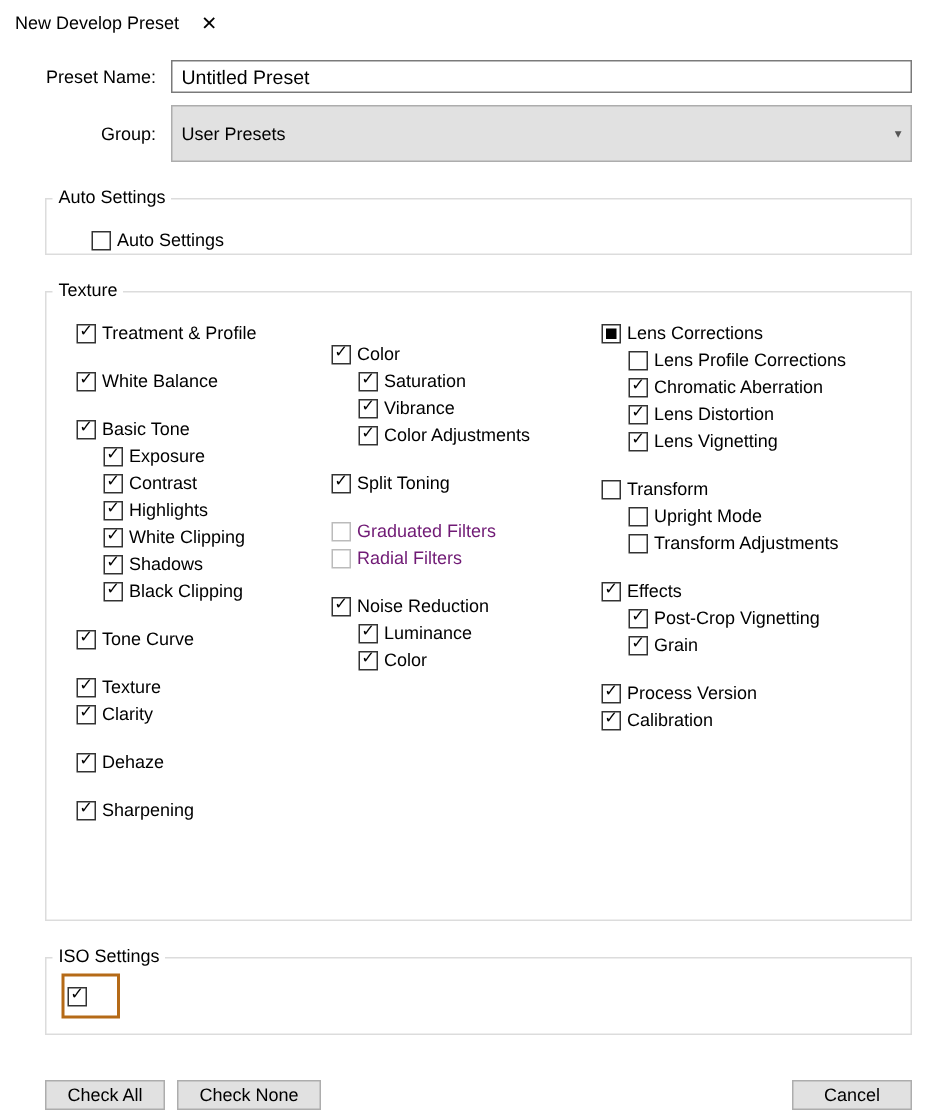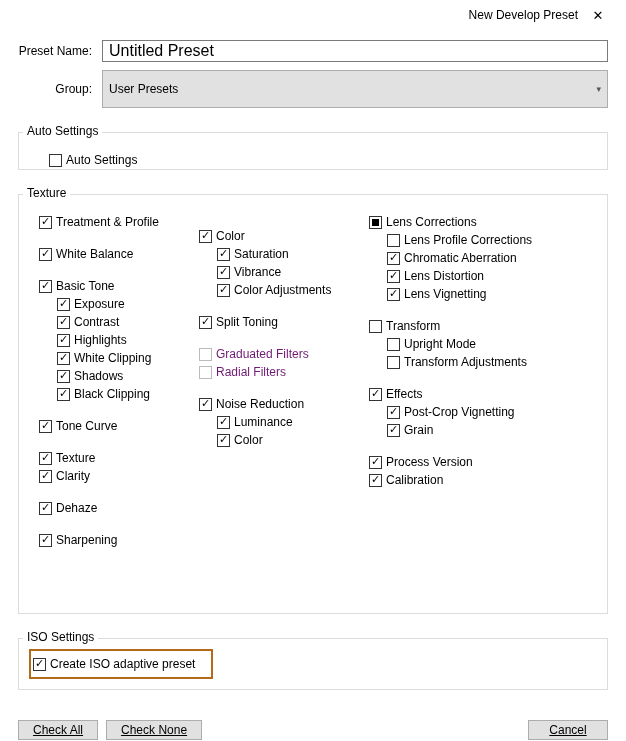--- a/index.html
+++ b/index.html
@@ -8,52 +8,52 @@
     font-family: "Segoe UI", Tahoma, sans-serif;
     font-size: 12px;
     background: #fff;
     width: 626px;
     height: 741px;
     overflow: hidden;
     color: #000;
   }
   .titlebar {
     display: flex;
-    justify-content: flex-end;
+    justify-content: flex-start;
     align-items: center;
     height: 30px;
     padding: 0 8px 0 10px;
   }
   .titlebar .title { font-size: 12px; }
   .close-btn {
     width: 40px;
     height: 28px;
     display: flex;
     align-items: center;
     justify-content: center;
     font-size: 13px;
   }
-  .content { padding: 10px 18px 0 18px; }
+  .content { padding: 10px 18px 0 18px; margin-left: 12px; }
   .form-row {
     display: flex;
     align-items: center;
     margin-bottom: 8px;
   }
   .form-row label.fieldlabel {
     width: 84px;
     text-align: right;
     padding-right: 10px;
   }
   .form-row input[type="text"] {
     flex: 1;
     height: 22px;
     padding: 2px 6px;
     border: 1px solid #7a7a7a;
     font-family: inherit;
-    font-size: 16px;
+    font-size: 13px;
   }
   .form-row .select {
     flex: 1;
     height: 38px;
     border: 1px solid #adadad;
     background: #e1e1e1;
     display: flex;
     align-items: center;
     justify-content: space-between;
     padding: 0 6px;
@@ -90,20 +90,21 @@
     line-height: 1;
     background: #fff;
     flex-shrink: 0;
   }
   .chk.checked::after { content: "✓"; font-size: 11px; line-height: 1; position: relative; top: -1px;}
   .chk.square::after { content: ""; width: 7px; height: 7px; background: #000; display: block; }
   .chk.disabled { border-color: #bbb; }
   .chk-row.disabled { color: #701a75; }
   .columns {
     display: flex;
+    gap: 10px;
     min-height: 380px;
   }
   .col1 { width: 170px; padding-left: 10px; }
   .col2 { width: 170px; }
   .col3 { width: 190px; }
   .sub { padding-left: 18px; }
   .spacer { height: 14px; }
   .iso-highlight {
     border: 2px solid #b56a17;
     display: inline-flex;
@@ -119,21 +120,20 @@
     min-width: 80px;
     height: 20px;
     padding: 0 14px;
     border: 1px solid #adadad;
     background: #e1e1e1;
     display: inline-flex;
     align-items: center;
     justify-content: center;
     font-family: inherit;
     font-size: 12px;
-    text-decoration: underline;
   }
   .btn.primary {
     border: 2px solid #0078d7;
     background: #e1e1e1;
   }
   .chev { font-size: 9px; color: #555; }
 </style>
 </head>
 <body>
 
@@ -355,21 +355,20 @@
           </div>
       </div>
     </div>
   </div>
 
   <div class="fs" style="margin-top:24px; padding:10px;">
     <div class="fs-legend">ISO Settings</div>
     <div class="iso-highlight">
       <div class="chk-row">
         <span class="chk checked"></span>
-        <span>Create ISO adaptive preset</span>
       </div>
     </div>
   </div>
 
   <div class="buttons-row">
     <div class="btn-group">
       <div class="btn">Check All</div>
       <div class="btn">Check None</div>
     </div>
     <div class="btn-group">

